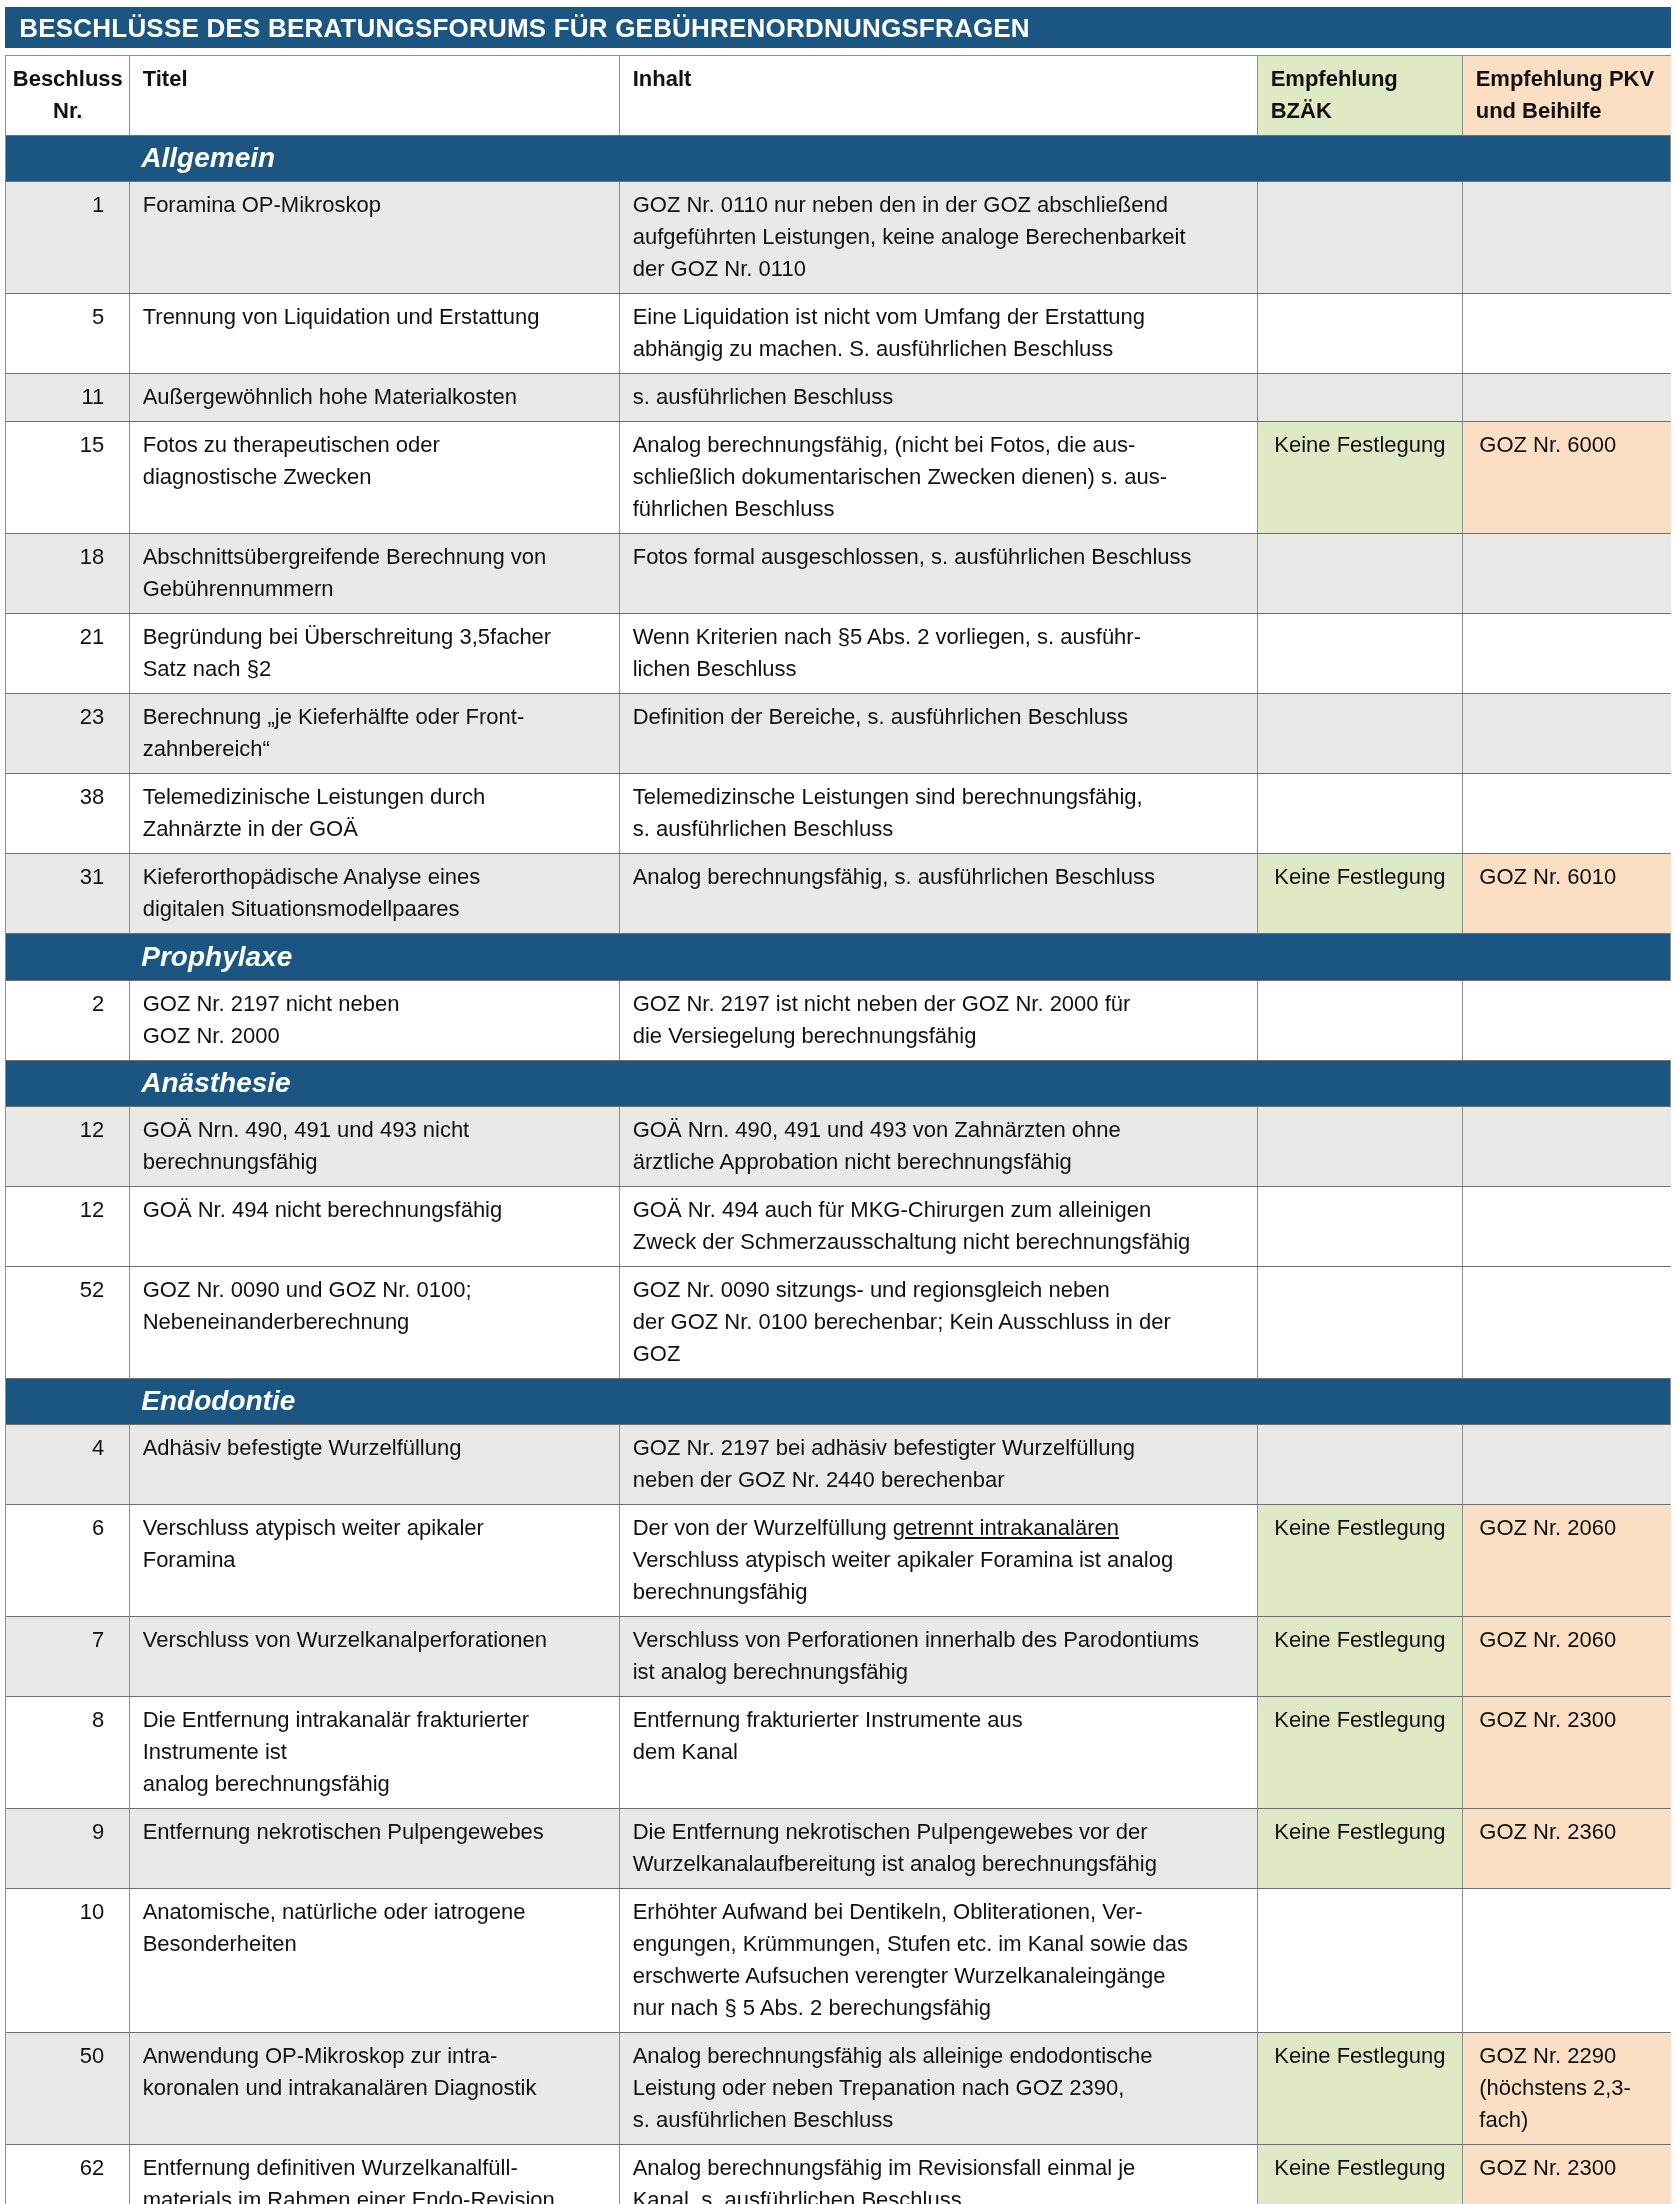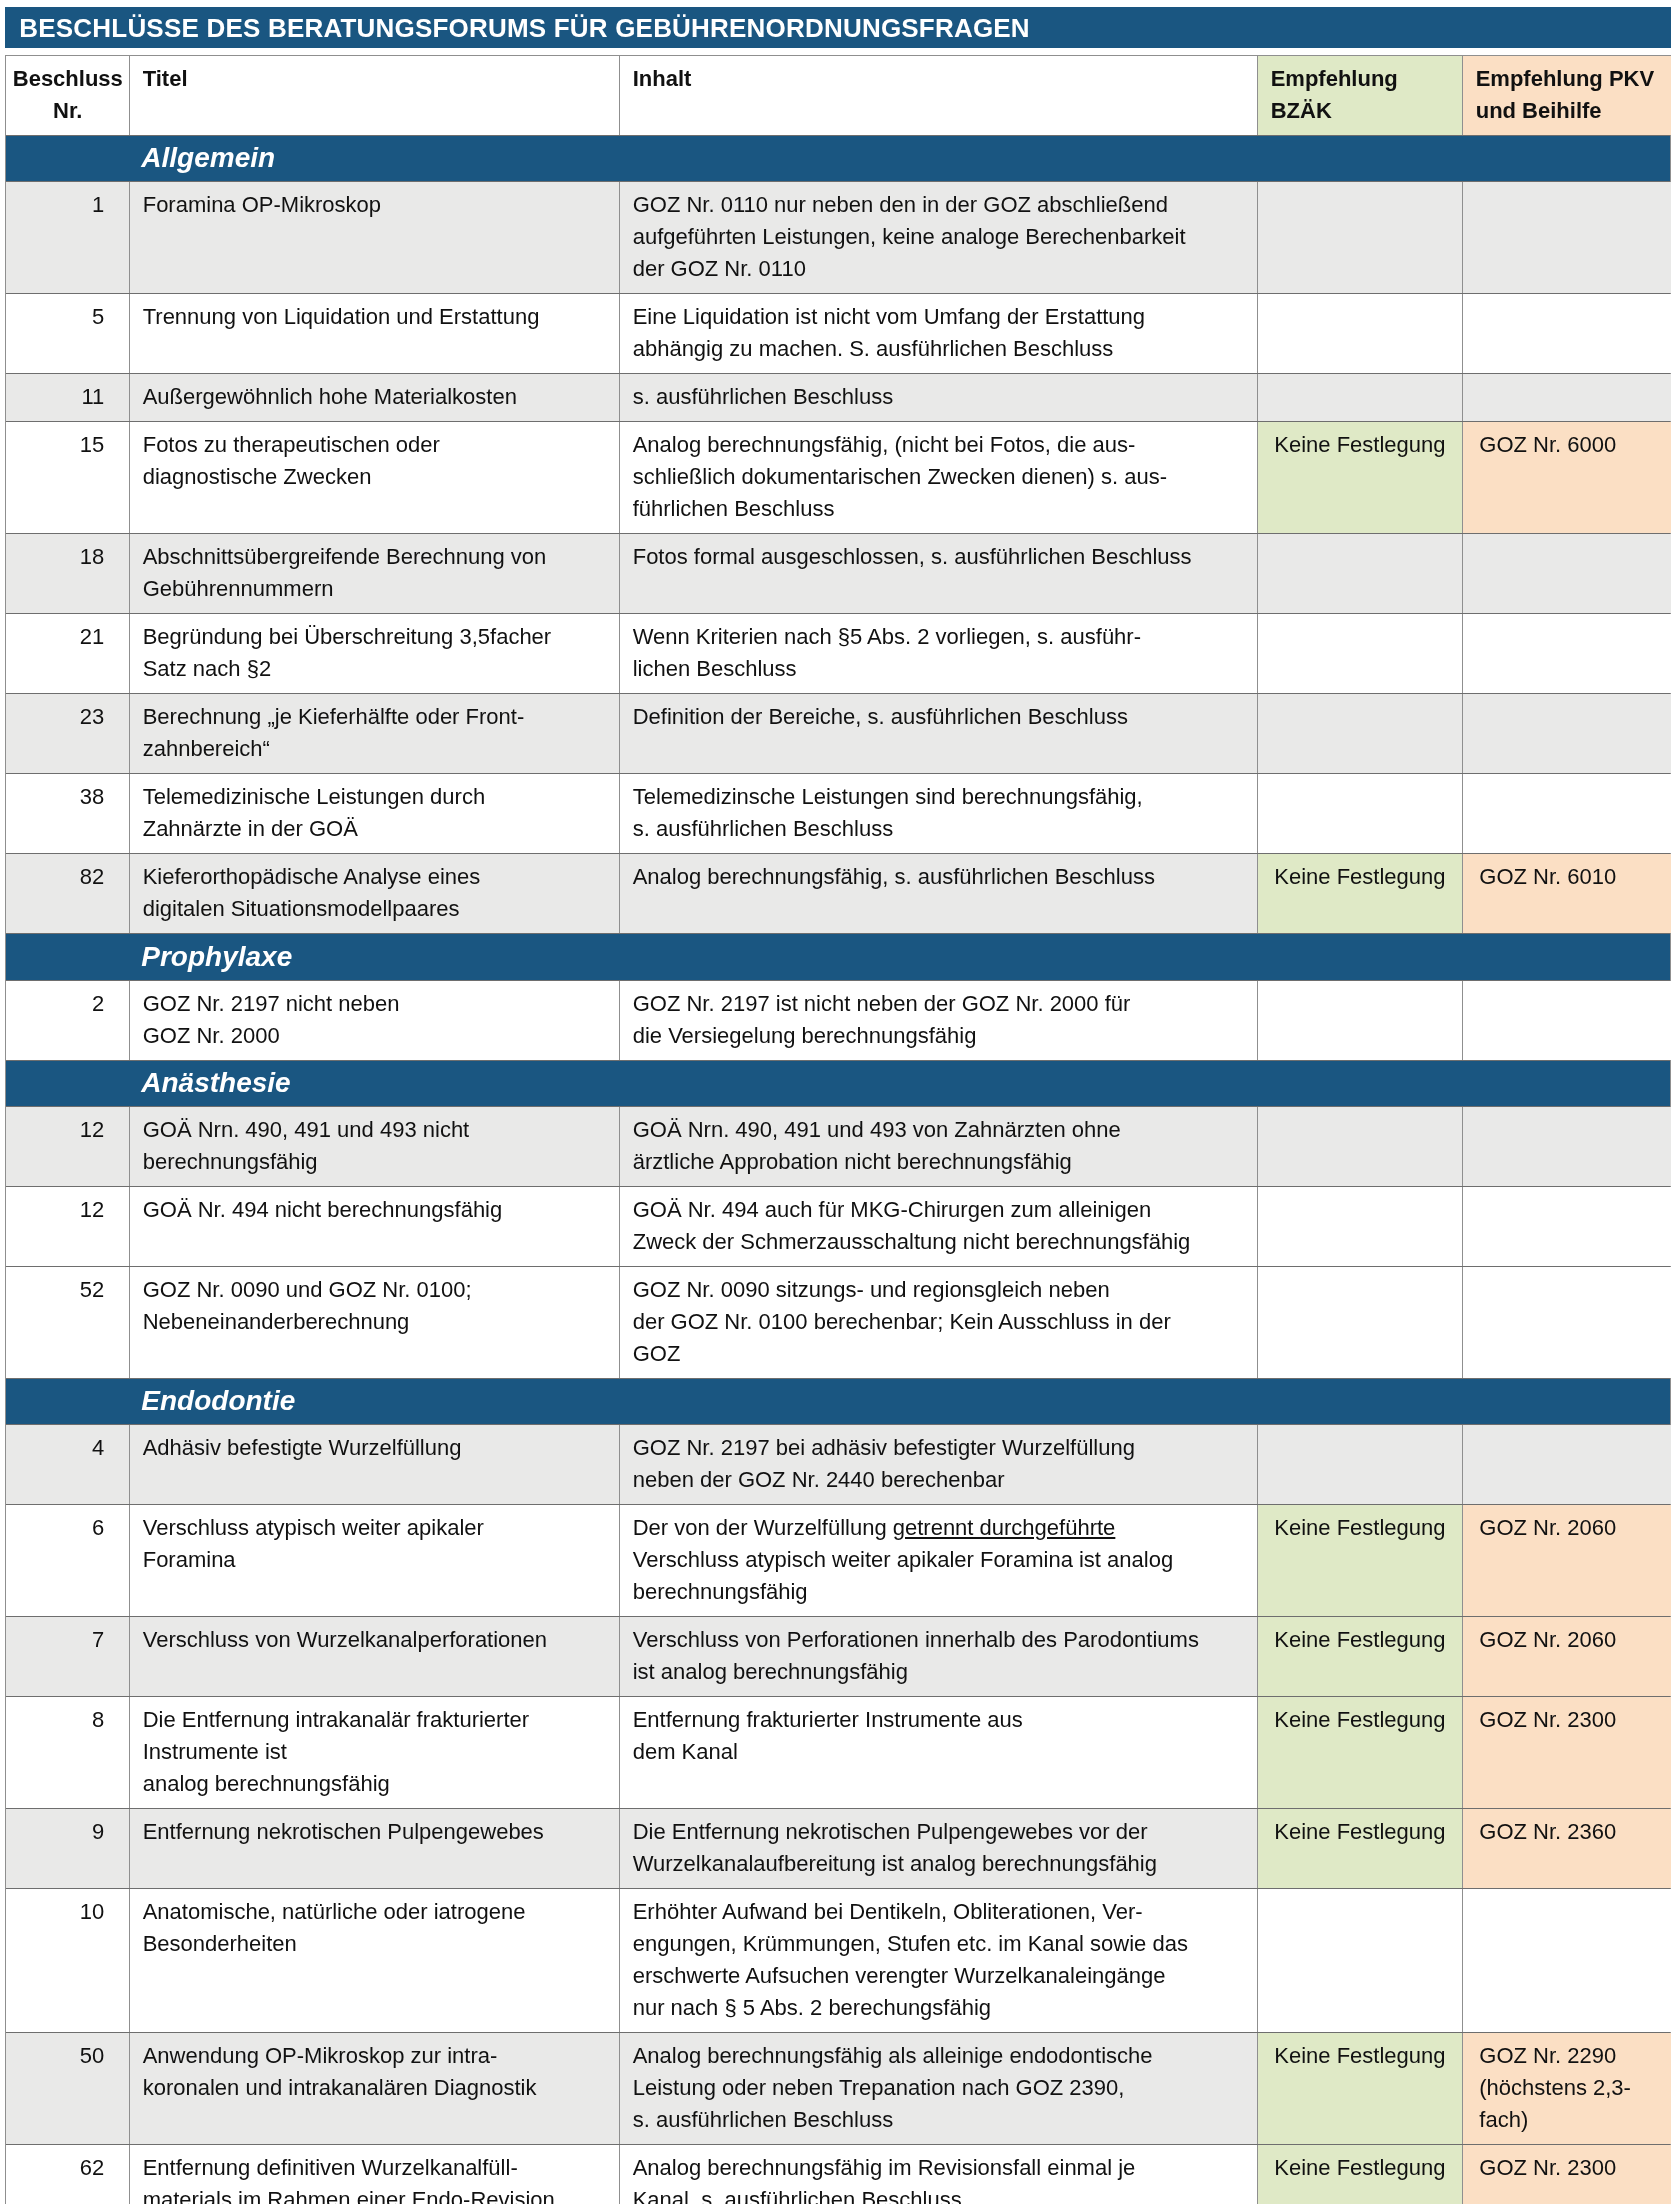--- a/index.html
+++ b/index.html
@@ -152,21 +152,21 @@
         <div class="row">
           <div class="cell c-nr">38</div>
           <div class="cell c-titel">Telemedizinische Leistungen durch
 Zahnärzte in der GOÄ</div>
           <div class="cell c-inhalt">Telemedizinsche Leistungen sind berechnungsfähig,
 s. ausführlichen Beschluss</div>
           <div class="cell c-bzaek"></div>
           <div class="cell c-pkv"></div>
         </div>
         <div class="row shaded">
-          <div class="cell c-nr">82</div>
+          <div class="cell c-nr">31</div>
           <div class="cell c-titel">Kieferorthopädische Analyse eines
 digitalen Situationsmodellpaares</div>
           <div class="cell c-inhalt">Analog berechnungsfähig, s. ausführlichen Beschluss</div>
           <div class="cell c-bzaek filled">Keine Festlegung</div>
           <div class="cell c-pkv filled">GOZ Nr. 6010</div>
         </div>
         <div class="section-bar"><span class="section-label">Prophylaxe</span></div>
         <div class="row">
           <div class="cell c-nr">2</div>
           <div class="cell c-titel">GOZ Nr. 2197 nicht neben
@@ -210,21 +210,21 @@
           <div class="cell c-titel">Adhäsiv befestigte Wurzelfüllung</div>
           <div class="cell c-inhalt">GOZ Nr. 2197 bei adhäsiv befestigter Wurzelfüllung
 neben der GOZ Nr. 2440 berechenbar</div>
           <div class="cell c-bzaek"></div>
           <div class="cell c-pkv"></div>
         </div>
         <div class="row">
           <div class="cell c-nr">6</div>
           <div class="cell c-titel">Verschluss atypisch weiter apikaler
 Foramina</div>
-          <div class="cell c-inhalt"><span>Der von der Wurzelfüllung </span><span class="u">getrennt durchgeführte</span><span>
+          <div class="cell c-inhalt"><span>Der von der Wurzelfüllung </span><span class="u">getrennt intrakanalären</span><span>
 Verschluss atypisch weiter apikaler Foramina ist analog
 berechnungsfähig</span></div>
           <div class="cell c-bzaek filled">Keine Festlegung</div>
           <div class="cell c-pkv filled">GOZ Nr. 2060</div>
         </div>
         <div class="row shaded">
           <div class="cell c-nr">7</div>
           <div class="cell c-titel">Verschluss von Wurzelkanalperforationen</div>
           <div class="cell c-inhalt">Verschluss von Perforationen innerhalb des Parodontiums
 ist analog berechnungsfähig</div>

